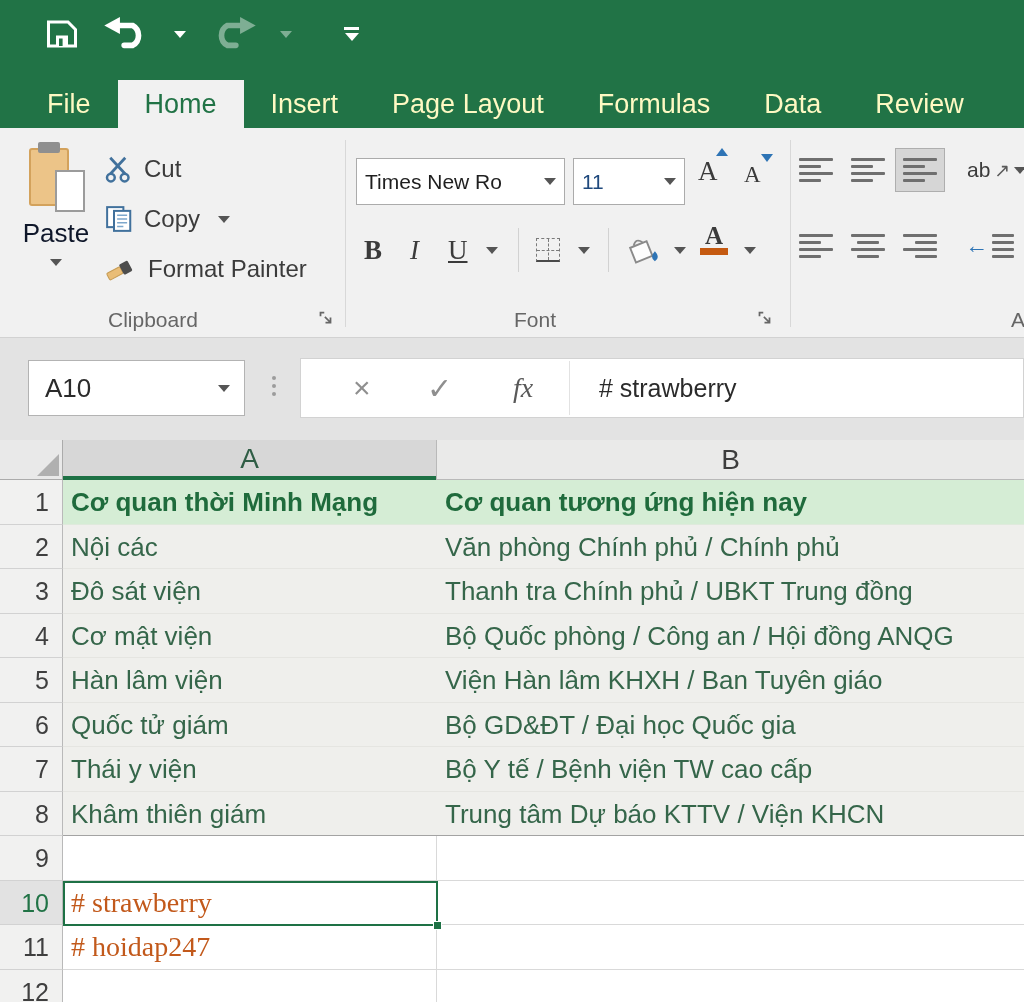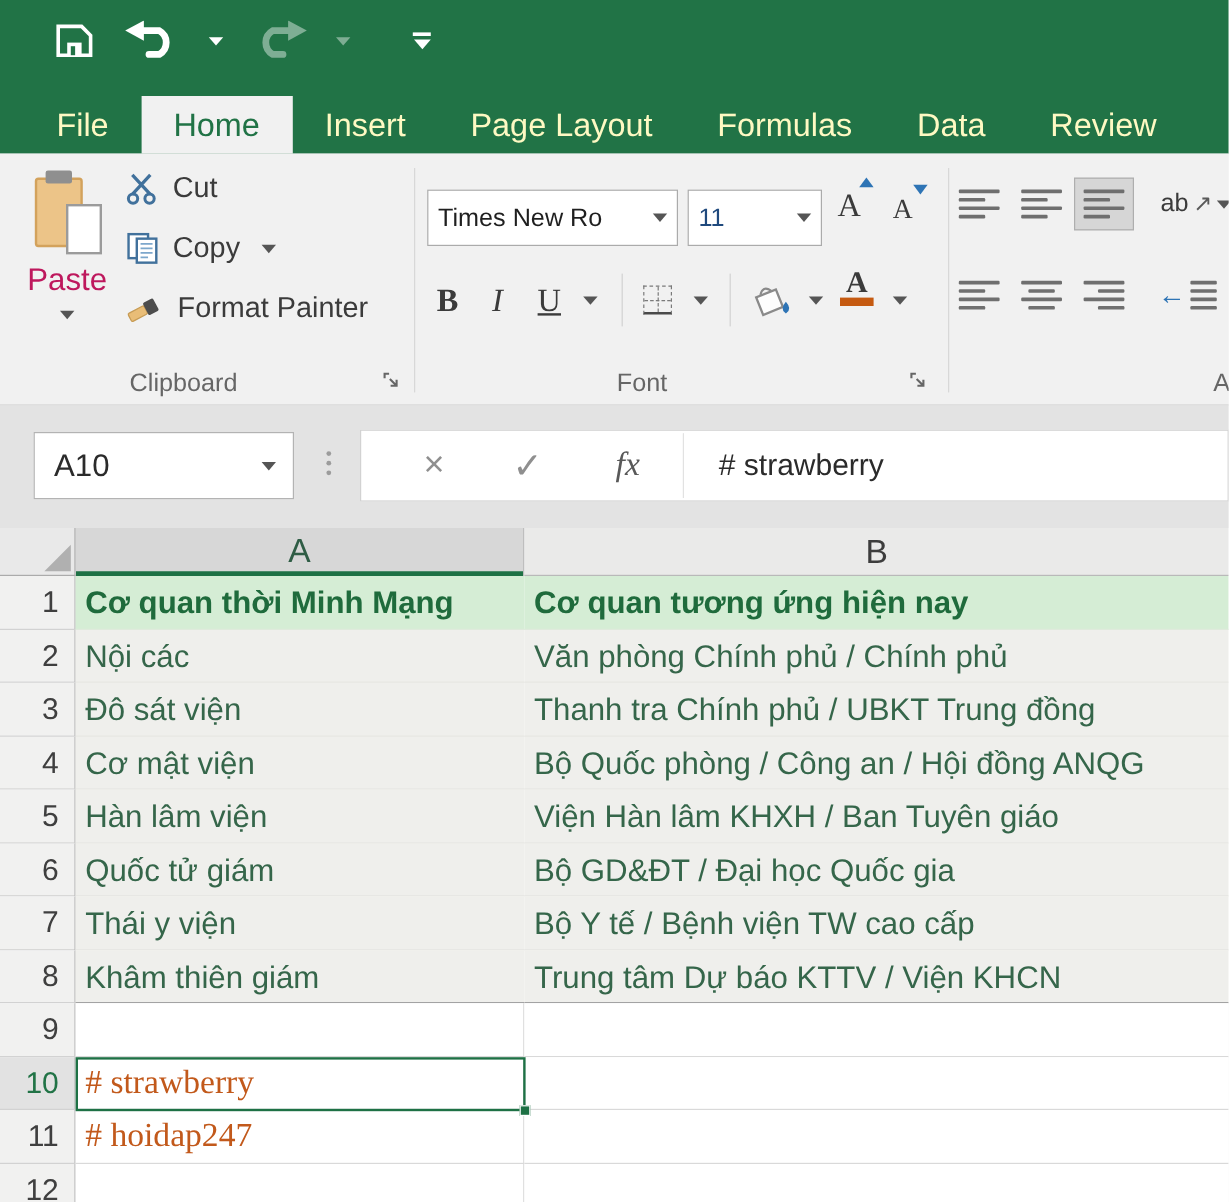--- a/index.html
+++ b/index.html
@@ -29,23 +29,23 @@
   .grp{position:absolute;top:0;bottom:0;}
   .grp-lbl{position:absolute;bottom:5px;font-size:21px;color:#666;}
   .launcher{position:absolute;bottom:8px;}
 
   .grp-clip{left:0;width:345px;}
   .paste-btn{position:absolute;left:12px;top:14px;width:88px;display:flex;flex-direction:column;align-items:center;}
   .clipbrd{position:relative;width:58px;height:70px;display:block;}
   .clipbrd .board{position:absolute;left:2px;top:6px;width:40px;height:58px;background:#ecc488;border:2px solid #d3a25c;border-radius:3px;}
   .clipbrd .clip{position:absolute;left:11px;top:0;width:22px;height:11px;background:#8f8f8f;border-radius:2px;}
   .clipbrd .page{position:absolute;right:0;bottom:0;width:30px;height:42px;background:#fff;border:2px solid #9b9b9b;}
-  .paste-lbl{font-size:26px;color:#be185d;margin-top:6px;}
+  .paste-lbl{font-size:26px;color:#0f172a;margin-top:6px;}
   .paste-dd{margin-top:10px;}
-  .clip-col{position:absolute;left:104px;top:4px;}
+  .clip-col{position:absolute;left:104px;top:16px;}
   .rbtn{display:flex;align-items:center;gap:10px;height:50px;font-size:24px;color:#3b3b3b;white-space:nowrap;}
   .grp-clip .grp-lbl{left:108px;}
   .grp-clip .launcher{right:12px;}
 
   .grp-font{left:346px;width:444px;}
   .combo{position:absolute;height:47px;background:#fff;border:1px solid #ababab;display:flex;align-items:center;padding:0 8px;font-size:21px;color:#1f1f1f;}
   .combo .dd{margin-left:auto;}
   .fname{left:10px;top:30px;width:209px;}
   .fsize{left:227px;top:30px;width:112px;}
   .fsize span{color:#1f497d;}

